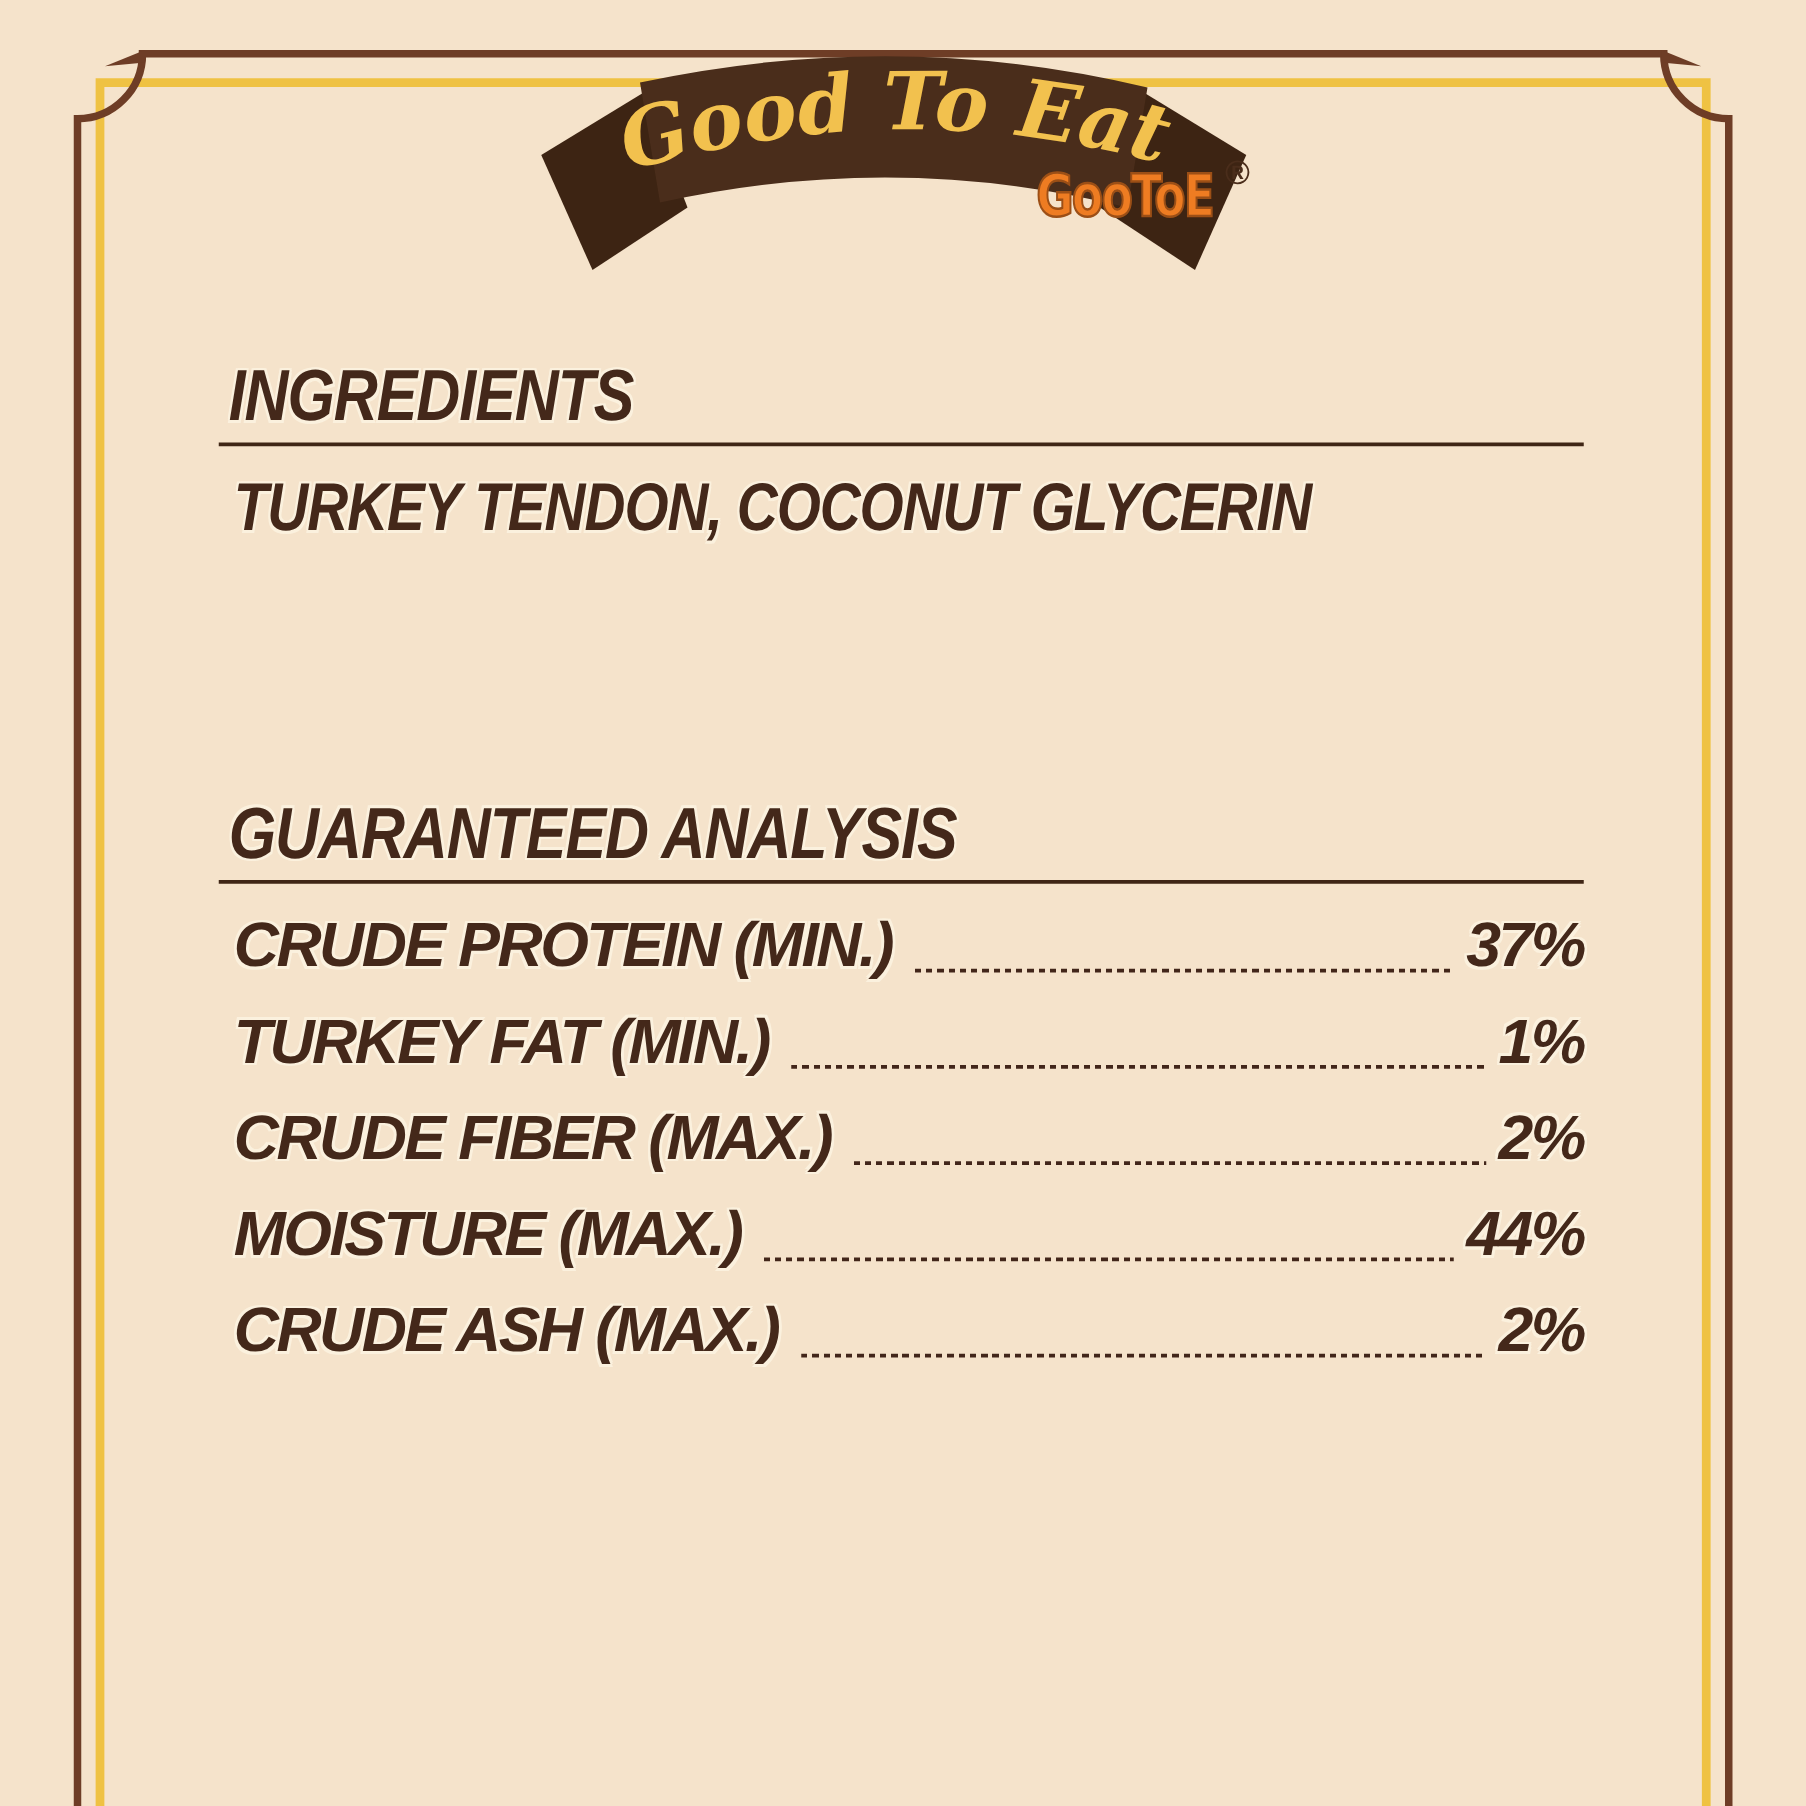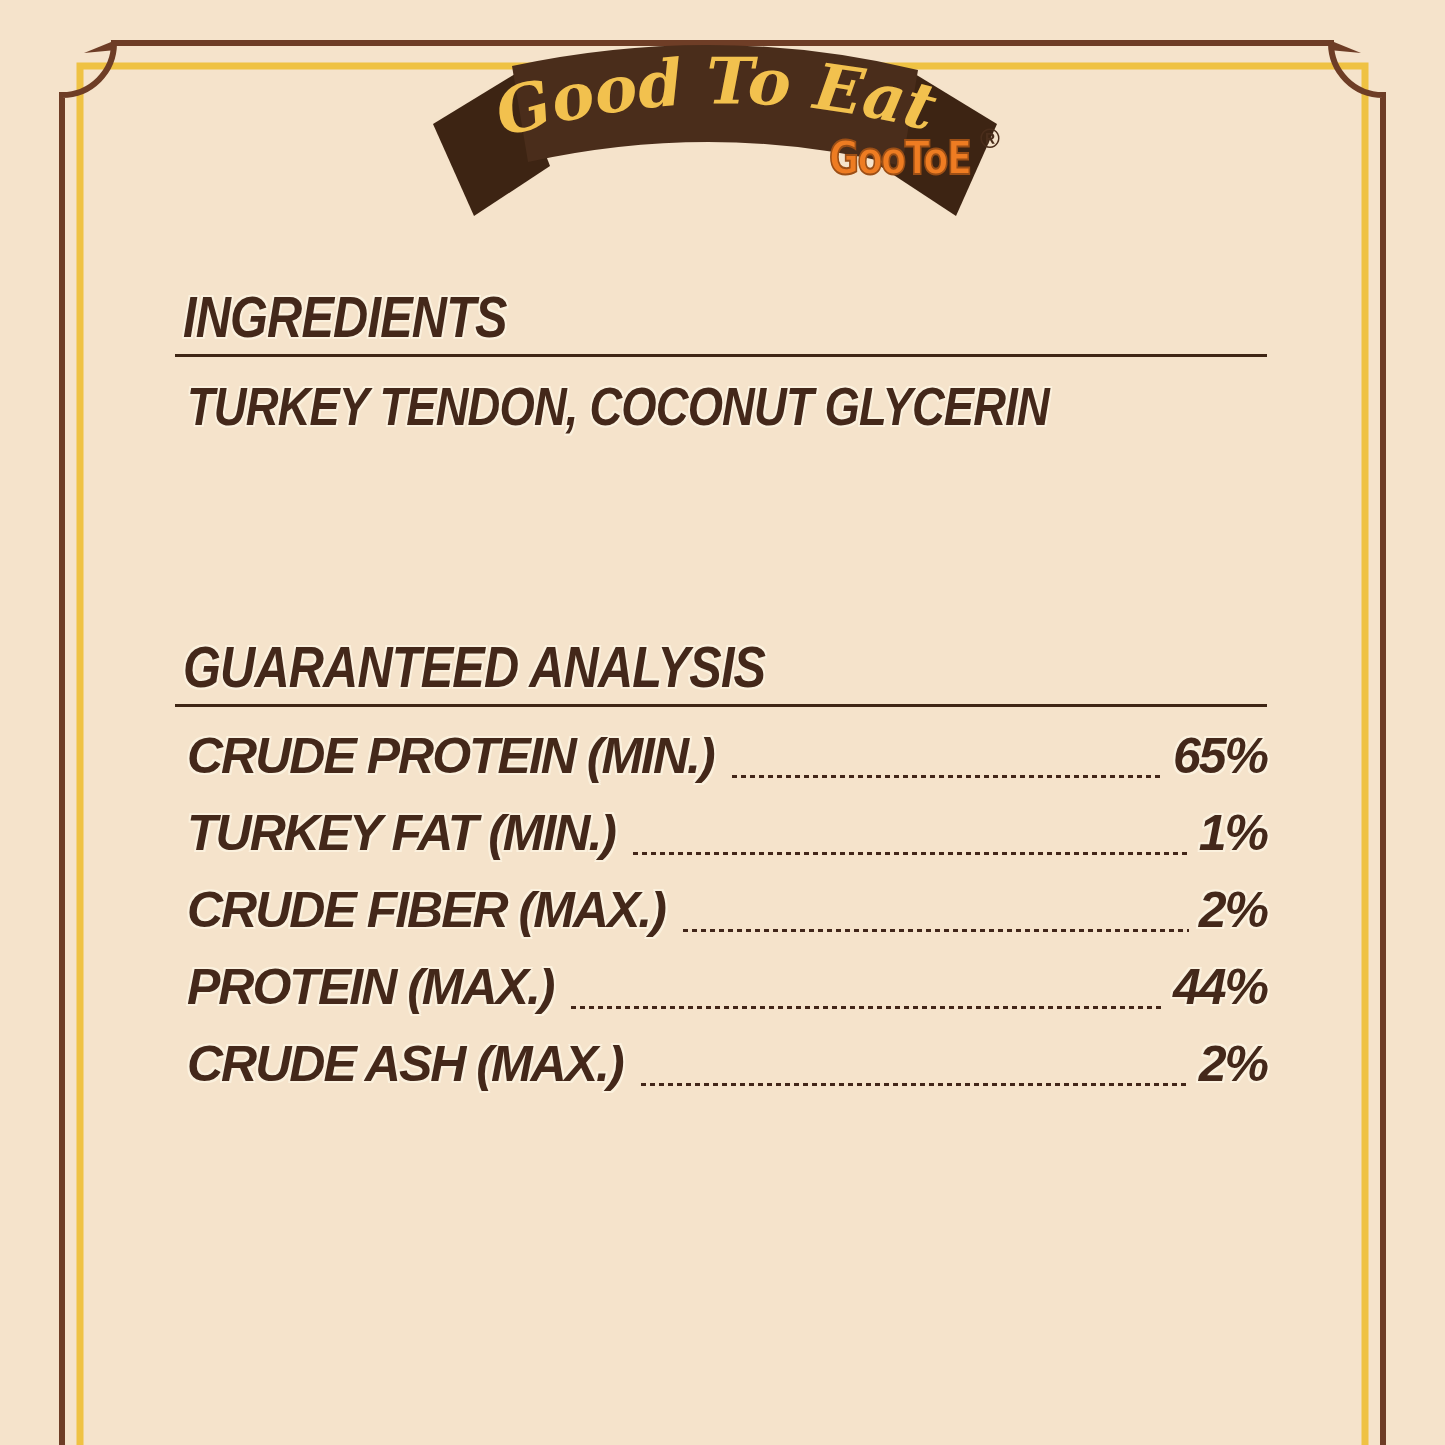--- a/index.html
+++ b/index.html
@@ -125,34 +125,34 @@
     <div class="bodyline halo">TURKEY TENDON, COCONUT GLYCERIN</div>
   </section>
 
   <section class="sec" id="sec-analysis">
     <h2 class="heading halo">GUARANTEED ANALYSIS</h2>
     <div class="rule"></div>
     <div id="rows">
       <div class="row">
         <span class="row-label halo">CRUDE PROTEIN (MIN.)</span>
         <span class="leader"></span>
-        <span class="row-value halo">65%</span>
+        <span class="row-value halo">37%</span>
       </div>
       <div class="row">
         <span class="row-label halo">TURKEY FAT (MIN.)</span>
         <span class="leader"></span>
         <span class="row-value halo">1%</span>
       </div>
       <div class="row">
         <span class="row-label halo">CRUDE FIBER (MAX.)</span>
         <span class="leader"></span>
         <span class="row-value halo">2%</span>
       </div>
       <div class="row">
-        <span class="row-label halo">PROTEIN (MAX.)</span>
+        <span class="row-label halo">MOISTURE (MAX.)</span>
         <span class="leader"></span>
         <span class="row-value halo">44%</span>
       </div>
       <div class="row">
         <span class="row-label halo">CRUDE ASH (MAX.)</span>
         <span class="leader"></span>
         <span class="row-value halo">2%</span>
       </div>
     </div>
   </section>

